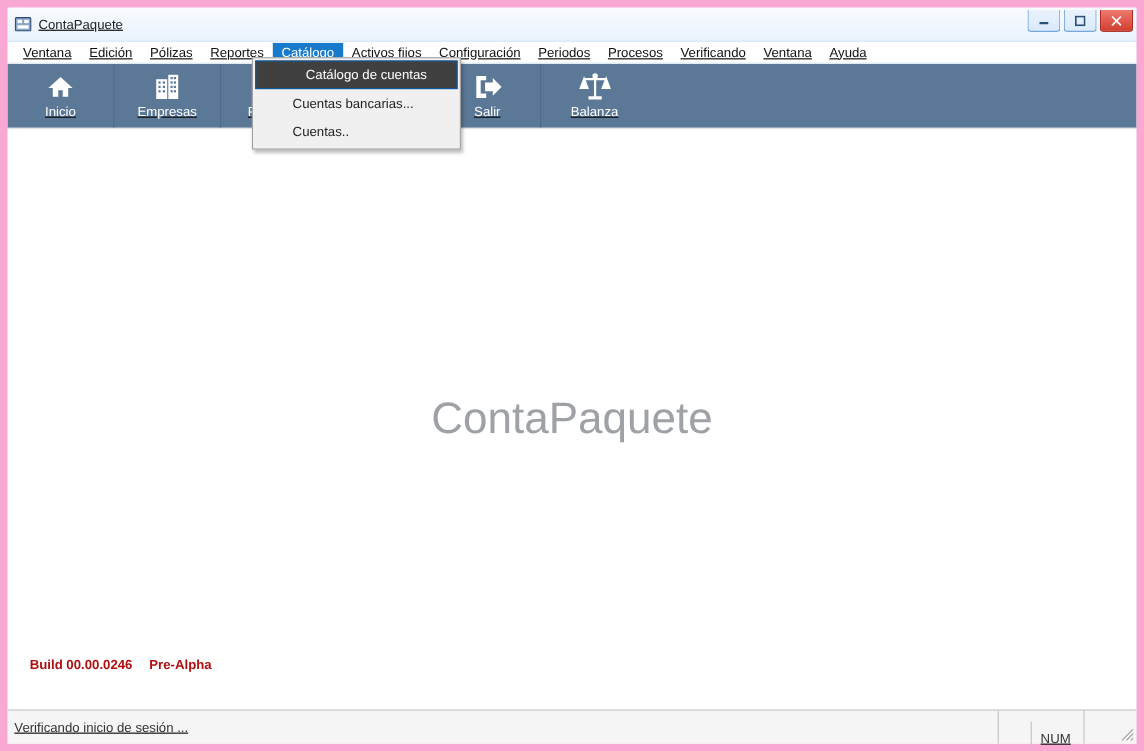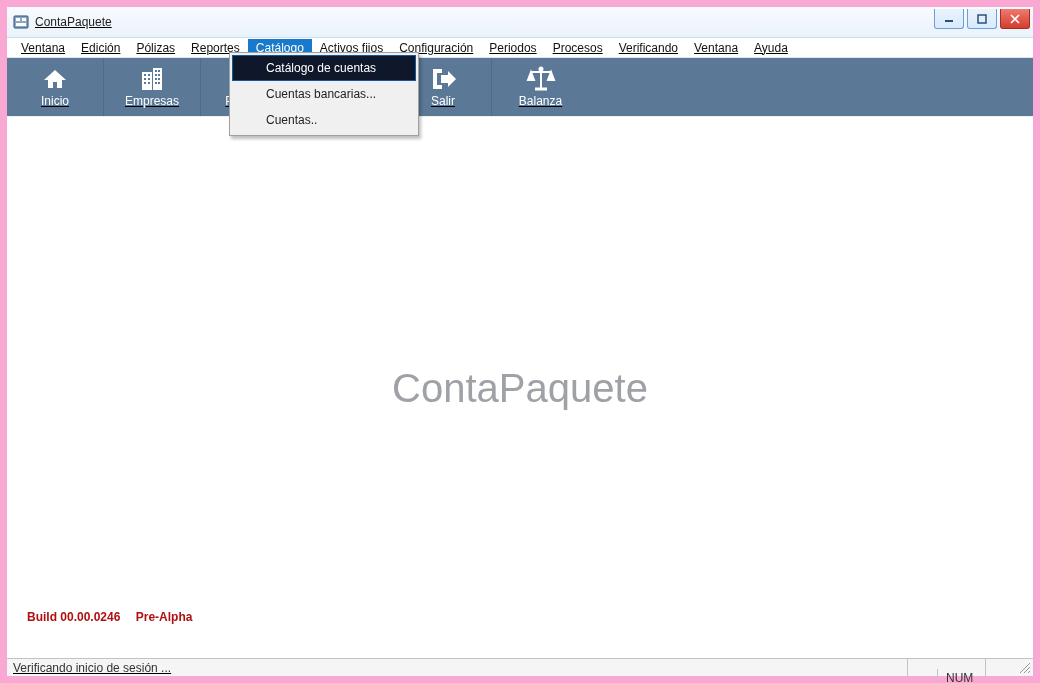--- a/index.html
+++ b/index.html
@@ -24,31 +24,31 @@
   .toolbar { height:59px; background:#5c7897; display:flex; align-items:center; position:relative; border-bottom:1px solid #f0f0f0; }
   .toolbtn { width:97px; height:100%; display:flex; flex-direction:column; align-items:center; justify-content:center; color:#fff; font-size:12px; border-right:1px solid #51698a; cursor:default; }
   .toolbtn:last-child { border-right:none; }
   .toolbtn .ticon { height:26px; display:flex; align-items:center; justify-content:center; margin-bottom:2px; }
   .toolbtn .tlabel { font-size:12px; color:#fff; }
 
   
   .dropdown { position:absolute; top:52px; left:229px; width:190px; background:#f0f0f0; border:1px solid #a0a0a0; box-shadow:2px 3px 3px rgba(0,0,0,0.25); z-index:50; padding:2px; font-size:12px; }
   .dropdown .gutter-overlay { position:absolute; left:2px; top:2px; bottom:2px; width:26px; background:#f0f0f0; }
   .dd-item { height:26px; display:flex; align-items:center; padding-left:34px; color:#222; position:relative; cursor:default; }
-  .dd-item.highlight { background:#0f172a; color:#fff; border:1px solid #0d5aa0; padding-left:33px; }
+  .dd-item.highlight { background:#404040; color:#fff; border:1px solid #0d5aa0; padding-left:45px; }
 
   
   .client { flex:1; background:#fff; position:relative; }
   .watermark { position:absolute; left:50%; top:50%; transform:translate(-50%,-50%); font-size:40px; color:#9ea2a6; font-weight:300; letter-spacing:0px; }
 
   .build-line { position:absolute; left:20px; bottom:34px; color:#b01010; font-size:12px; font-weight:bold; }
   .build-line span { margin-right:12px; }
 
   
-  .statusbar { height:18px; border-top:1px solid #c3c3c3; background:#f5f5f5; display:flex; align-items:center; font-size:12px; color:#333; position:relative; }
+  .statusbar { height:31px; border-top:1px solid #c3c3c3; background:#f5f5f5; display:flex; align-items:center; font-size:12px; color:#333; position:relative; }
   .status-left { flex:1; padding-left:6px; }
   .status-cell { border-left:1px solid #c3c3c3; height:100%; display:flex; align-items:center; padding:0 8px; min-width:30px; }
   .status-cell.wide { min-width:48px;margin-top:20px; }
   .grip { width:18px; height:100%; display:flex; align-items:flex-end; justify-content:flex-end; padding:2px; }
   .grip svg { display:block; }
 </style>
 </head>
 <body>
 
 <div class="window">

